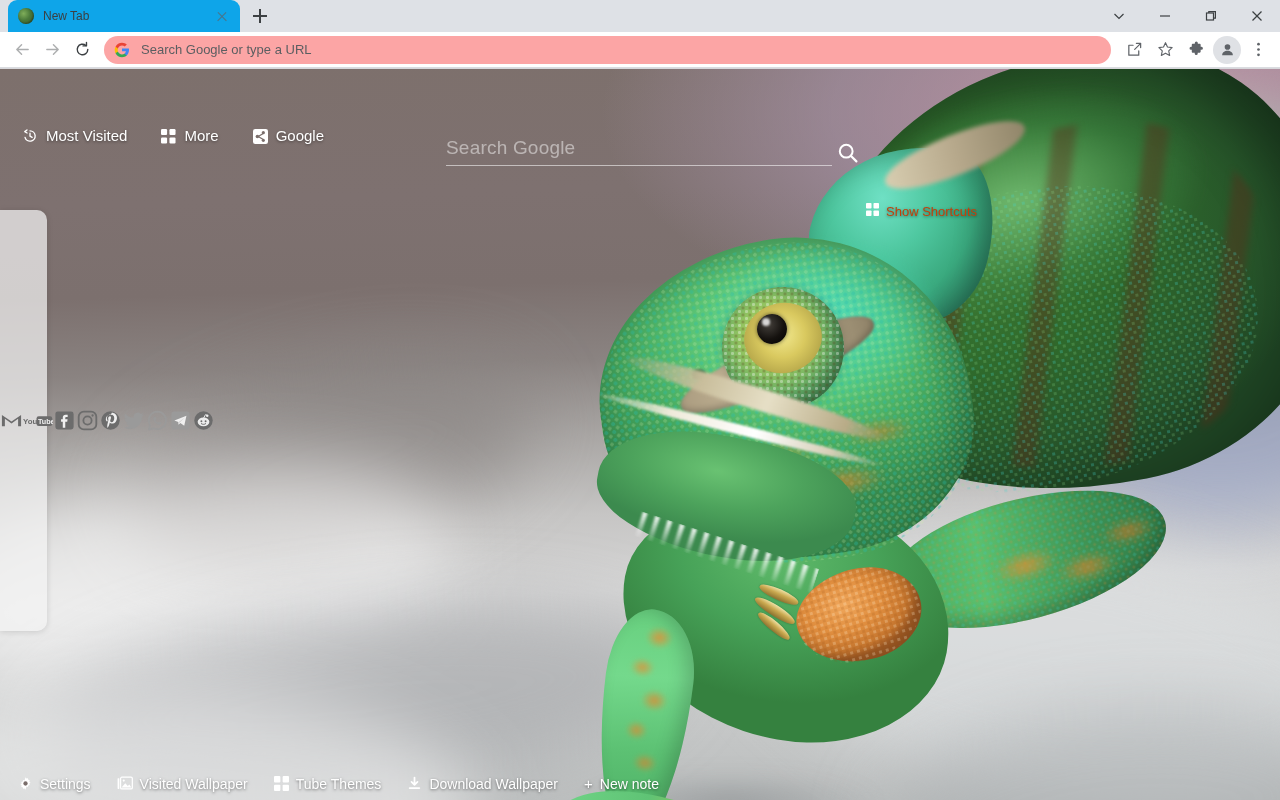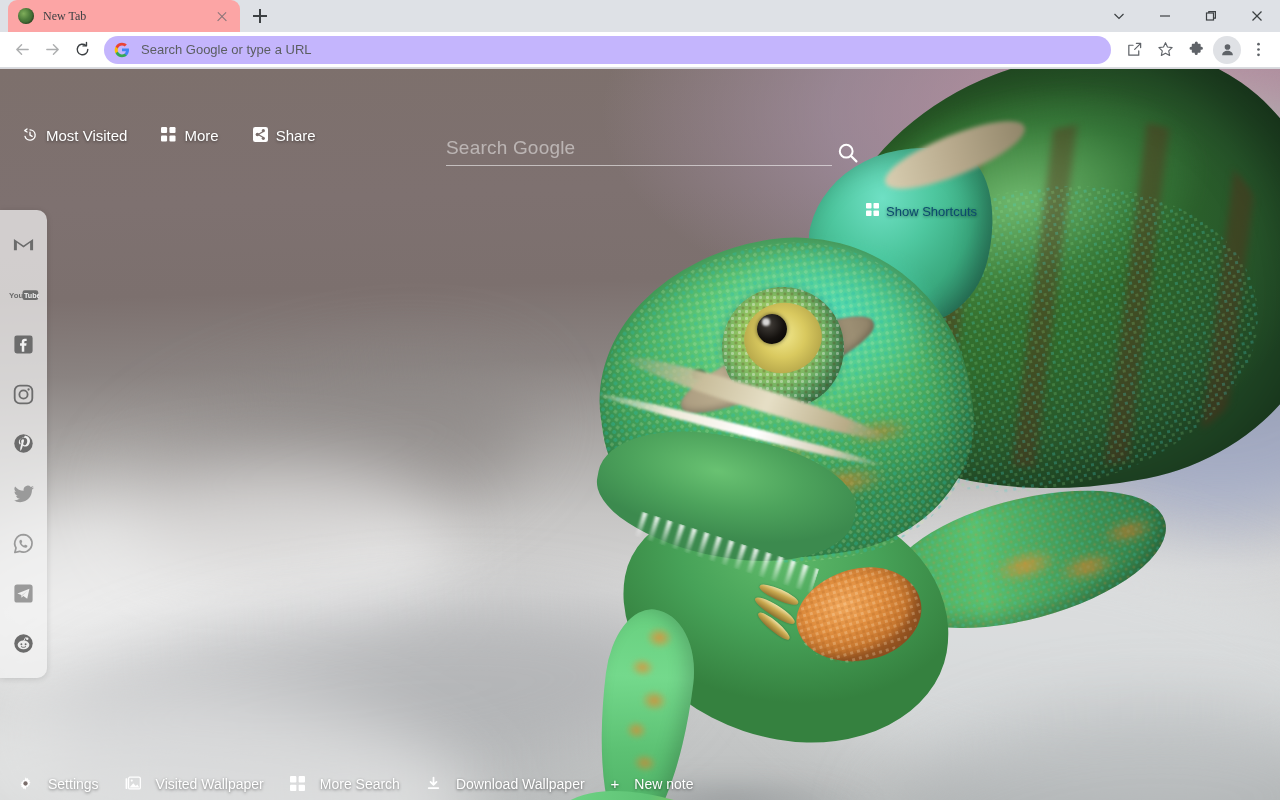--- a/index.html
+++ b/index.html
@@ -12,24 +12,23 @@
   
   .browser { width: 1280px; height: 800px; position: relative; }
 
   .tabstrip {
     height: 32px; background: #dee1e6;
     display: flex; align-items: flex-end; position: relative;
     padding-left: 8px;
   }
   .tab {
     height: 32px; width: 232px;
-    background: #fca5a5; border-radius: 9px 9px 0 0;
+    background: #0ea5e9; border-radius: 9px 9px 0 0;
     display: flex; align-items: center; padding: 0 10px;
     position: relative;
-    font-family: Liberation Serif, serif;
   }
   .tab-favicon {
     width: 16px; height: 16px; border-radius: 50%;
     background:
       radial-gradient(circle at 35% 35%, #7fae5a 0%, #4b7a3a 45%, #3c5c30 100%);
     box-shadow: inset -1px -1px 2px rgba(0,0,0,.35);
     flex: 0 0 16px; margin-right: 9px;
   }
   .tab-title {
     font-size: 12px; color: #3c4043; flex: 1;
@@ -65,21 +64,21 @@
 
   .toolbar {
     height: 36px; background: #fff;
     display: flex; align-items: center; padding: 0 8px;
     border-bottom: 1px solid #dadce0;
   }
   .navbtn { width: 28px; height: 28px; display: flex; align-items: center; justify-content: center; margin-right: 2px; border-radius: 50%; }
   .navbtn.dim { opacity: .42; }
 
   .omnibox {
-    flex: 1; height: 28px; background: #c4b5fd; border-radius: 14px;
+    flex: 1; height: 28px; background: #fca5a5; border-radius: 14px;
     display: flex; align-items: center; padding: 0 10px; margin: 0 6px;
   }
   .g-logo { width: 16px; height: 16px; margin-right: 11px; flex: 0 0 16px; }
   .omnibox-text { font-size: 13px; color: #5b5e61; }
 
   .tb-icons { display: flex; align-items: center; }
   .tbi { width: 28px; height: 28px; display: flex; align-items: center; justify-content: center; margin-left: 3px; border-radius: 50%; }
   .tbi.profile { background: #dfe1e5; }
 
   
@@ -365,21 +364,21 @@
     background: radial-gradient(ellipse 50% 50% at 50% 50%, rgba(90,95,100,.35), rgba(90,95,100,0) 72%);
     filter: blur(10px);
   }
 
   
   .topnav {
     position: absolute; left: 22px; top: 58px;
     display: flex; align-items: center; gap: 34px;
   }
   .topnav-item {
-    display: flex; align-items: flex-start; gap: 8px;
+    display: flex; align-items: flex-end; gap: 8px;
     color: #fff; font-size: 15px;
     text-shadow: 0 1px 3px rgba(0,0,0,.45);
   }
   .topnav-item svg { display: block; }
 
   .searchwrap {
     position: absolute; left: 446px; top: 68px; width: 386px;
   }
   .search-input-row { display: flex; align-items: center; }
   .search-ph {
@@ -390,45 +389,45 @@
     height: 1px; background: rgba(255,255,255,.55); width: 100%;
   }
   .search-btn {
     position: absolute; right: -30px; top: 4px;
     width: 26px; height: 26px;
   }
 
   .shortcuts-toggle {
     position: absolute; left: 866px; top: 134px;
     display: flex; align-items: center; gap: 7px;
-    color: #0c4a6e; font-size: 13px; text-shadow: 0 1px 3px rgba(0,0,0,.5);
+    color: #c2410c; font-size: 13px; text-shadow: 0 1px 3px rgba(0,0,0,.5);
   }
 
   
   .sidebar {
-    position: absolute; left: 0; top: 141px; width: 47px; height: 468px;
+    position: absolute; left: 0; top: 141px; width: 47px; height: 421px;
     background: rgba(242,242,242,.72);
     border-radius: 0 10px 10px 0;
-    display: flex; flex-direction: column; align-items: center;
+    display: flex; align-items: center;
     justify-content: space-around; padding: 10px 0;
     box-shadow: 0 1px 6px rgba(0,0,0,.14);
   }
   .sb-item {
     width: 30px; height: 30px;
     display: flex; align-items: center; justify-content: center;
   }
   .sb-item svg { display: block; }
 
   
   .bottombar {
     position: absolute; left: 0; bottom: 8px; width: 100%;
     display: flex; align-items: center; gap: 26px; padding-left: 18px;
   }
   .bb-item {
-    display: flex; align-items: center; gap: 15px;
+    display: flex; align-items: center; gap: 7px;
     color: #fff; font-size: 14px;
     text-shadow: 0 1px 3px rgba(0,0,0,.5);
   }
   .bb-item svg { display: block; }
   .bb-plus { font-size: 15px; }
 </style>
 </head>
 <body>
 
 <div class="browser">
@@ -611,21 +610,21 @@
             <rect x="0" y="0" width="16" height="16" rx="2.4" fill="#fff"></rect>
             <g fill="#7a6e6b">
               <circle cx="11" cy="3.9" r="1.7"></circle>
               <circle cx="11" cy="12.1" r="1.7"></circle>
               <circle cx="4.7" cy="8" r="1.9"></circle>
               <path d="M5.6 7.1 L10.2 4.5 L10.9 5.7 L6.3 8.3 Z"></path>
               <path d="M6.3 7.7 L10.9 10.3 L10.2 11.5 L5.6 8.9 Z"></path>
             </g>
           </svg>
         </span>
-        <span>Share</span>
+        <span>Google</span>
       </div>
     </div>
 
     <div class="searchwrap">
       <div class="search-input-row">
         <div class="search-ph">Search Google</div>
       </div>
       <div class="search-underline"></div>
       <div class="search-btn">
         <svg width="24" height="24" viewBox="0 0 24 24">
@@ -735,21 +734,21 @@
 
       <div class="bb-item">
         <span>
           <svg width="15" height="15" viewBox="0 0 16 16">
             <rect x="0" y="0" width="6.8" height="6.8" rx="1" fill="#fff"></rect>
             <rect x="9.2" y="0" width="6.8" height="6.8" rx="1" fill="#fff"></rect>
             <rect x="0" y="9.2" width="6.8" height="6.8" rx="1" fill="#fff"></rect>
             <rect x="9.2" y="9.2" width="6.8" height="6.8" rx="1" fill="#fff"></rect>
           </svg>
         </span>
-        <span>More Search</span>
+        <span>Tube Themes</span>
       </div>
 
       <div class="bb-item">
         <span>
           <svg width="15" height="15" viewBox="0 0 18 18">
             <path d="M9 1.8 V9.6 M5.4 7 L9 10.6 L12.6 7" stroke="#fff" stroke-width="2.1" fill="none" stroke-linecap="round" stroke-linejoin="round"></path>
             <rect x="2.2" y="13.4" width="13.6" height="2.3" rx="1" fill="#fff"></rect>
           </svg>
         </span>
         <span>Download Wallpaper</span>

